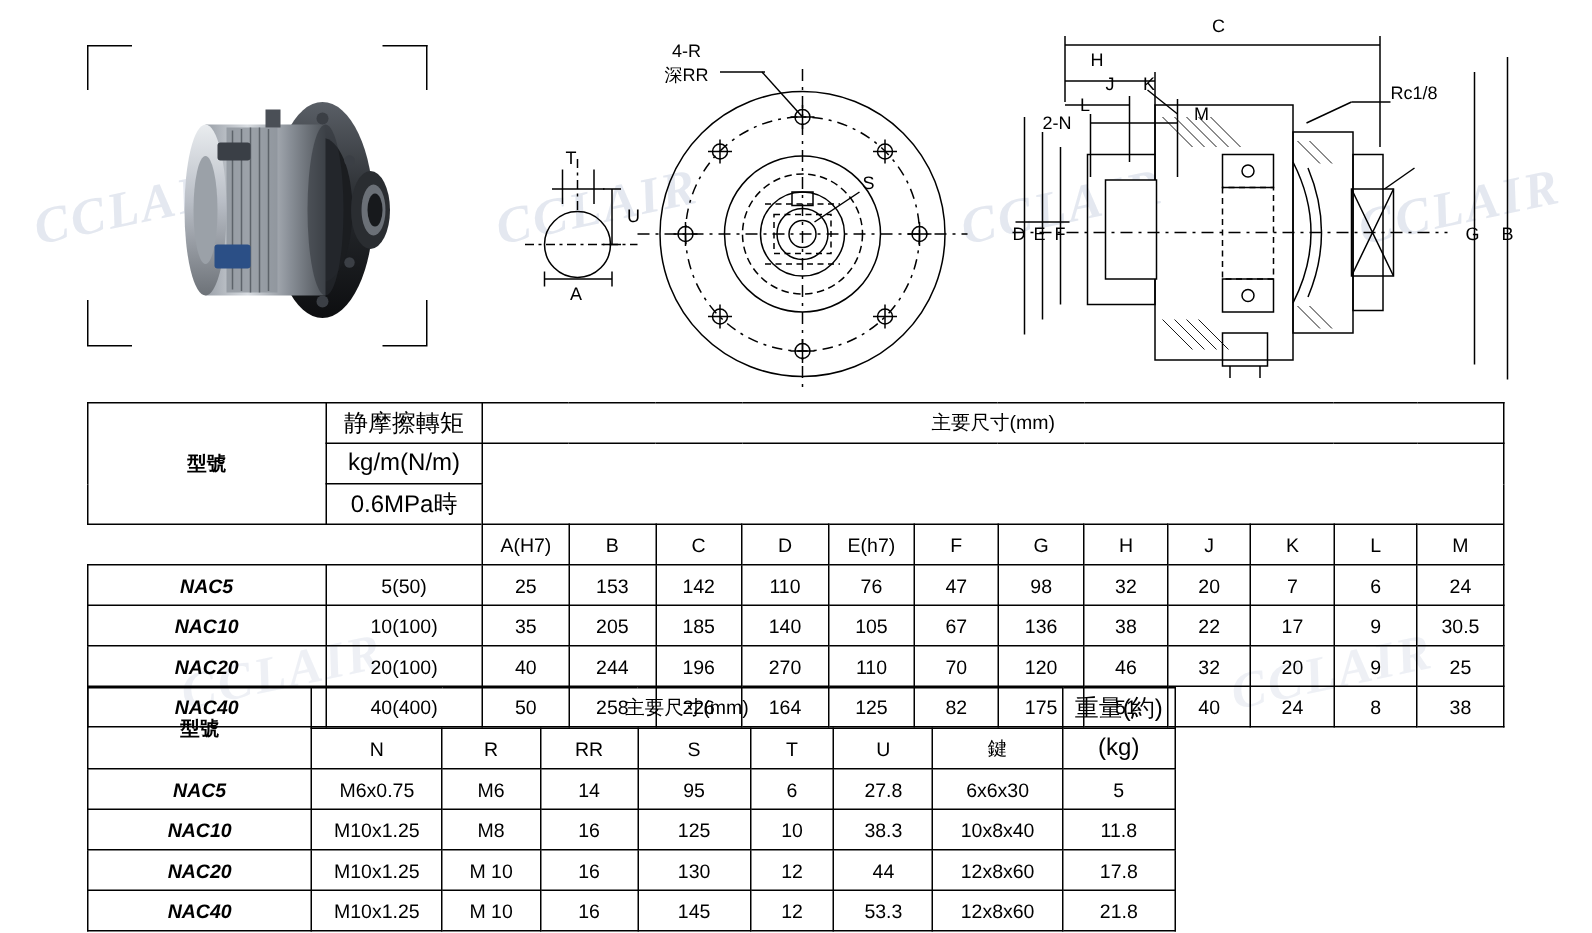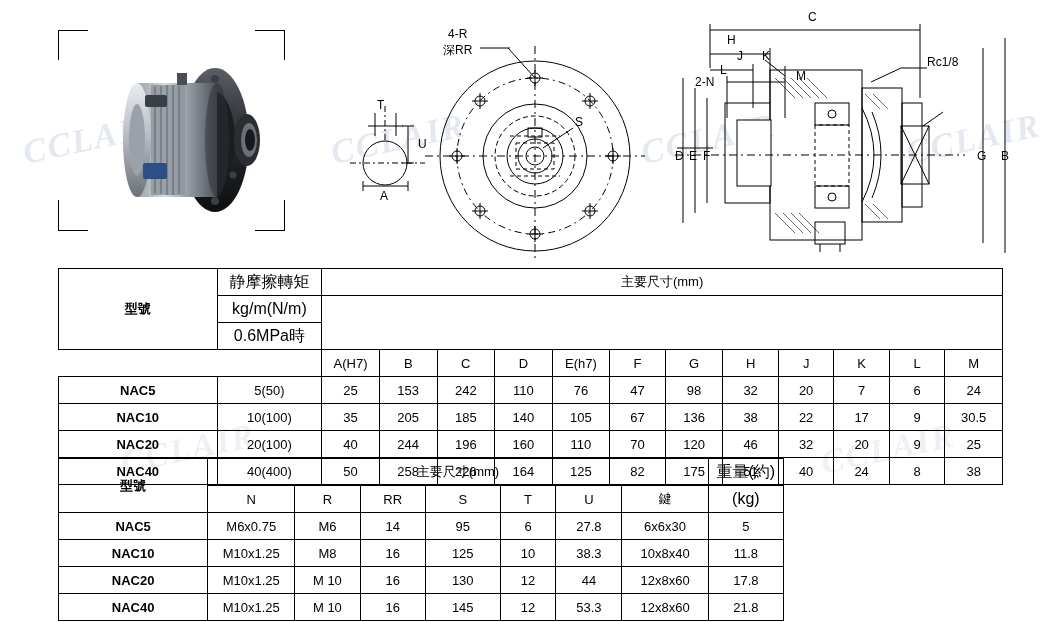--- a/index.html
+++ b/index.html
@@ -46,21 +46,21 @@
   table td,table th{
     border:1px solid #000;
     text-align:center;
     vertical-align:middle;
     padding:0;
     font-weight:normal;
     height:26px;
   }
   .t1{position:absolute;left:58px;top:268px;width:945px;}
   .t2{position:absolute;left:58px;top:458px;width:726px;}
-  .model{font-weight:bold;}
+  .model{font-weight:bold;font-style:italic;}
   .small{font-size:16px;}
   .hdr{font-weight:bold;margin-top:30px;}
 </style>
 </head>
 <body>
 
 <div class="page">
 
   <div class="wm" style="left:22px;top:120px;">CCLAIR</div>
   <div class="wm" style="left:330px;top:120px;">CCLAIR</div>
@@ -336,21 +336,21 @@
       <td>J</td>
       <td>K</td>
       <td>L</td>
       <td>M</td>
     </tr>
     <tr>
       <td class="model">NAC5</td>
       <td>5(50)</td>
       <td>25</td>
       <td>153</td>
-      <td>242</td>
+      <td>142</td>
       <td>110</td>
       <td>76</td>
       <td>47</td>
       <td>98</td>
       <td>32</td>
       <td>20</td>
       <td>7</td>
       <td>6</td>
       <td>24</td>
     </tr>
@@ -369,21 +369,21 @@
       <td>17</td>
       <td>9</td>
       <td>30.5</td>
     </tr>
     <tr>
       <td class="model">NAC20</td>
       <td>20(100)</td>
       <td>40</td>
       <td>244</td>
       <td>196</td>
-      <td>160</td>
+      <td>270</td>
       <td>110</td>
       <td>70</td>
       <td>120</td>
       <td>46</td>
       <td>32</td>
       <td>20</td>
       <td>9</td>
       <td>25</td>
     </tr>
     <tr>

